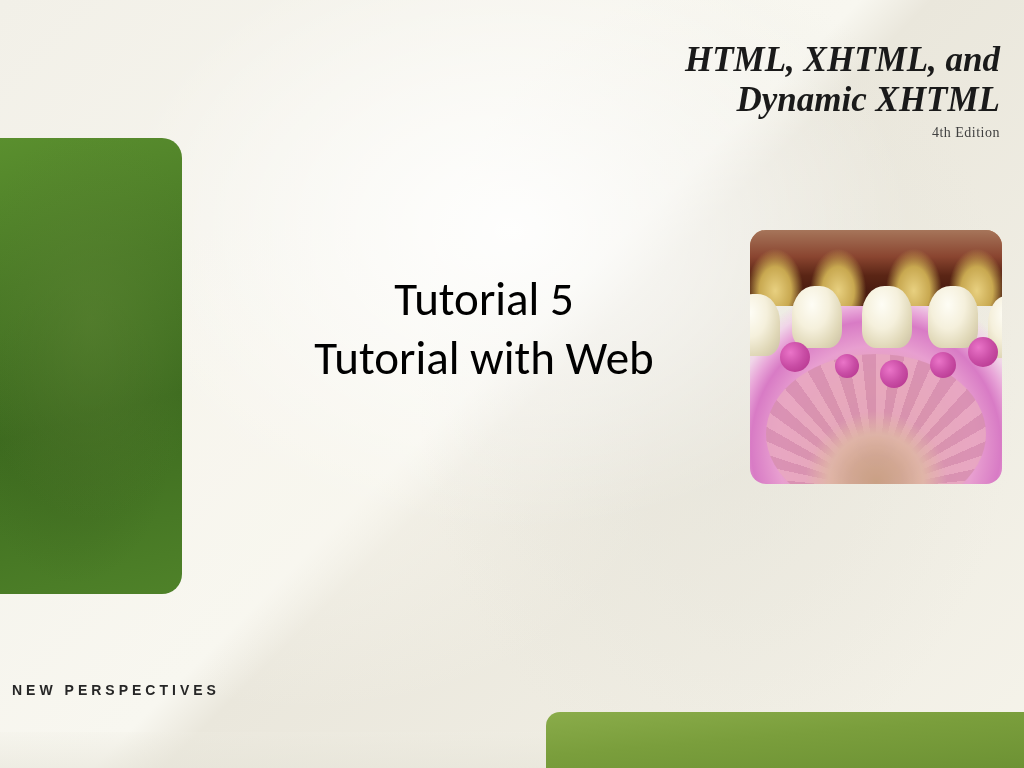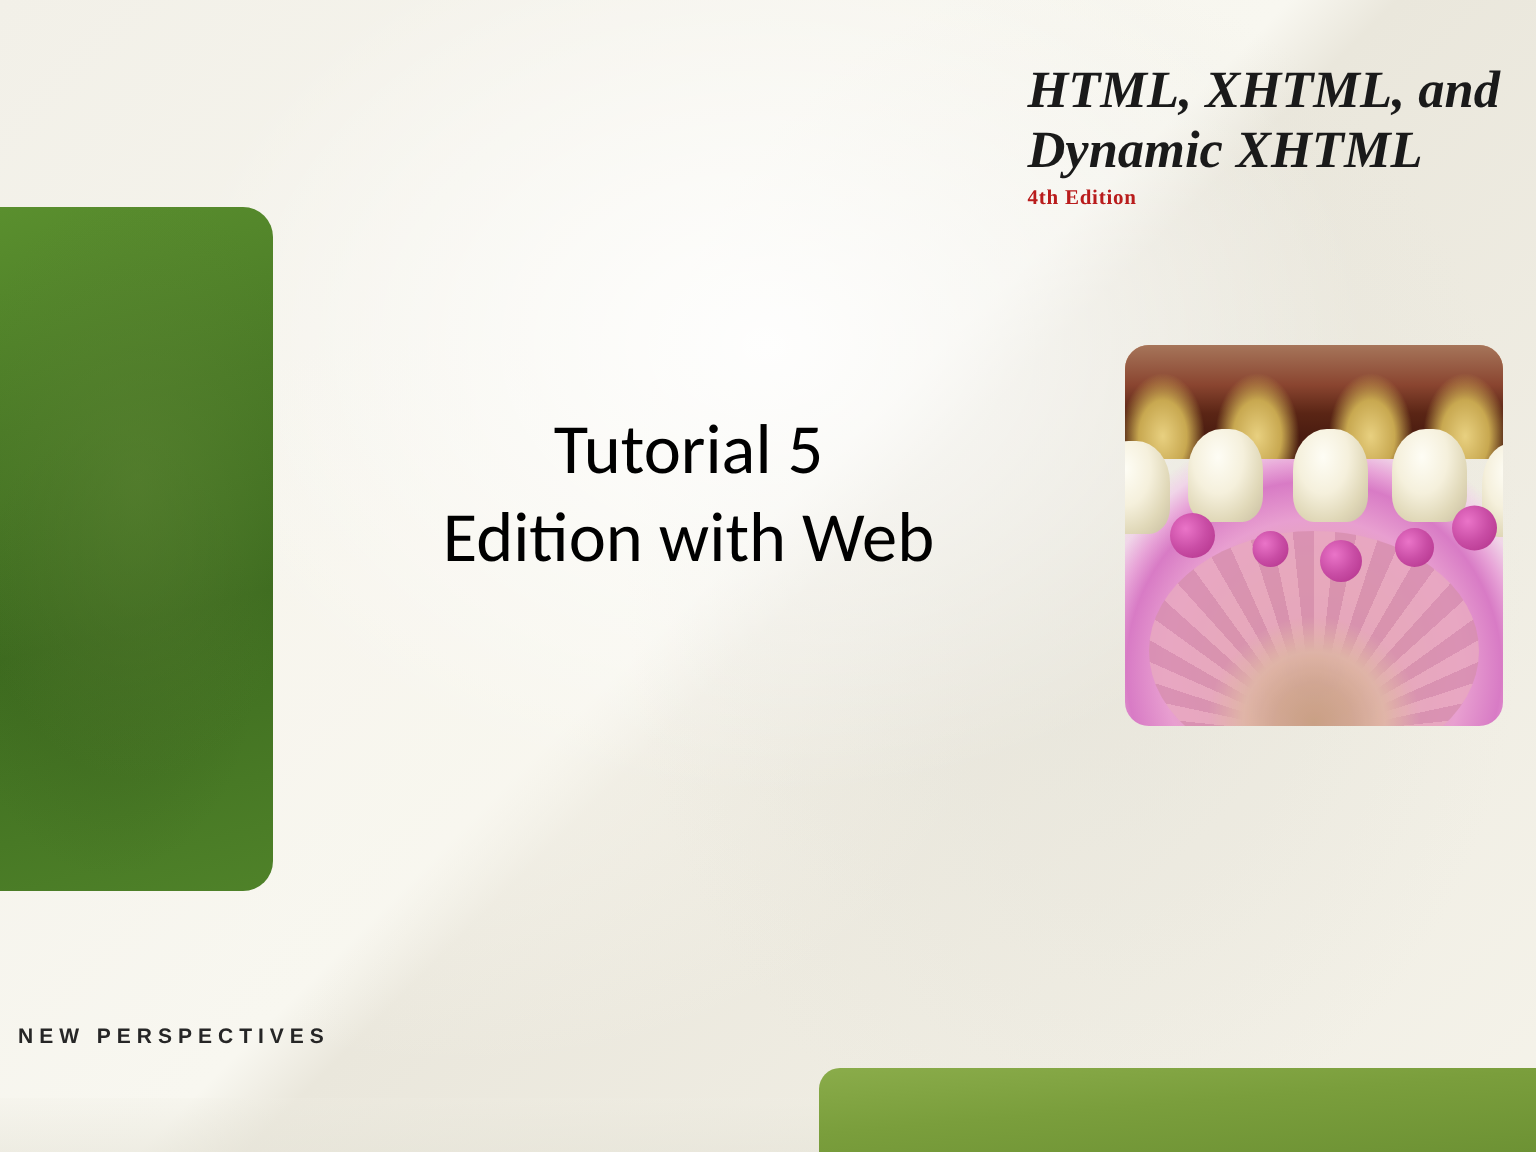--- a/index.html
+++ b/index.html
@@ -24,56 +24,56 @@
       background:
         radial-gradient(ellipse 400px 300px at 50% 30%, rgba(255,255,255,0.9), transparent),
         radial-gradient(ellipse 300px 400px at 70% 50%, rgba(230,228,218,0.7), transparent),
         radial-gradient(ellipse 350px 250px at 30% 60%, rgba(248,246,238,0.8), transparent),
         linear-gradient(135deg, #f2f0e8 0%, #f8f7f0 48%, #eae7dc 52%, #f5f3ea 100%);
     }
     .book-title-block {
       position: absolute;
       top: 40px;
       right: 24px;
+      text-align: right;
       z-index: 10;
     }
     .book-title {
       font-family: Georgia, 'Times New Roman', serif;
       font-style: italic;
       font-weight: bold;
       font-size: 35px;
       color: #1a1a1a;
       line-height: 1.15;
     }
     .edition {
       font-family: Georgia, 'Times New Roman', serif;
       font-size: 14px;
-      color: #b91c1c;
+      color: #404040;
       margin-top: 4px;
       letter-spacing: 0.5px;
-      font-weight: bold;
     }
     .green-left-block {
       position: absolute;
       left: 0;
       top: 138px;
       width: 182px;
       height: 456px;
       background:
         radial-gradient(ellipse 120px 200px at 50% 40%, rgba(90,130,50,0.6), transparent),
         radial-gradient(ellipse 100px 150px at 40% 65%, rgba(60,100,30,0.5), transparent),
         linear-gradient(165deg, #5a8f2e 0%, #4a7a26 30%, #3d6b1f 60%, #4f8229 100%);
       border-top-right-radius: 20px;
       border-bottom-right-radius: 20px;
       z-index: 5;
     }
     .slide-title {
       position: absolute;
       top: 270px;
-      left: 194px;
+      left: 219px;
       width: 530px;
       text-align: center;
       font-family: Calibri, Arial, sans-serif;
       font-size: 47px;
       color: #000;
       line-height: 1.25;
       z-index: 10;
     }
     .kaleidoscope-image {
       position: absolute;
@@ -191,21 +191,21 @@
     <span>HTML, XHTML, and</span><br>
     <span>Dynamic XHTML</span>
   </div>
   <div class="edition">4th Edition</div>
 </div>
 
 <div class="green-left-block"></div>
 
 <div class="slide-title">
   <span>Tutorial 5</span><br>
-  <span>Edition with Web</span><br>
+  <span>Tutorial with Web</span><br>
 </div>
 
 <div class="kaleidoscope-image">
   <div class="flower-center"></div>
   <div class="kaleidoscope-top"></div>
   <div class="kaleidoscope-bulbs">
     <div class="bulb"></div>
     <div class="bulb"></div>
     <div class="bulb"></div>
     <div class="bulb"></div>

